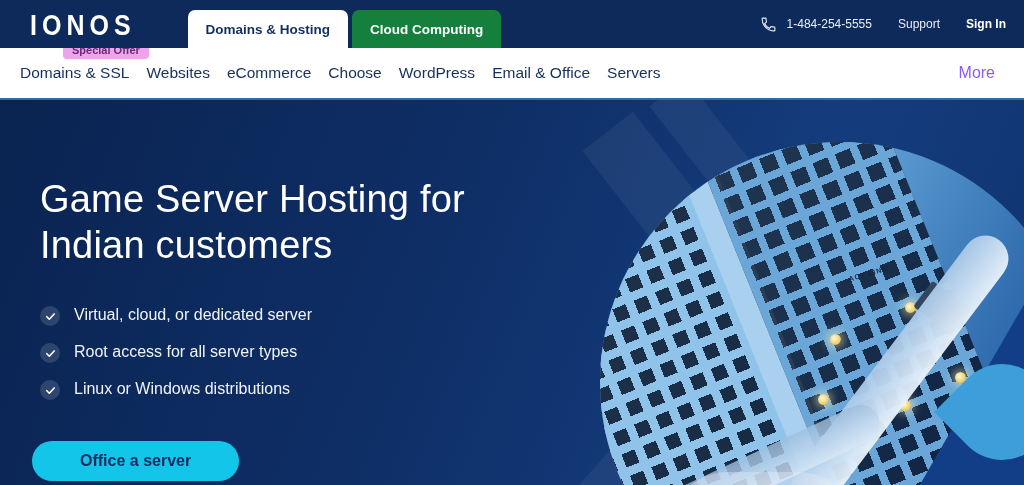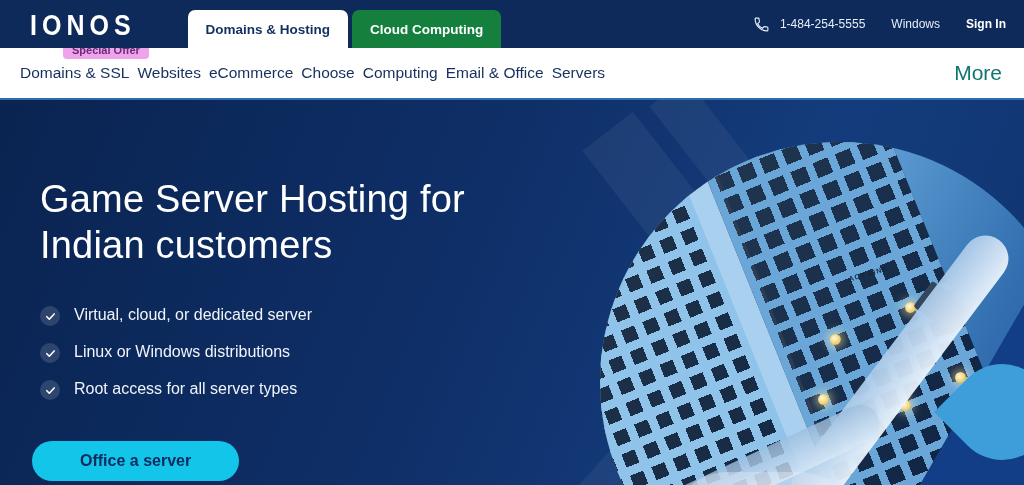--- a/index.html
+++ b/index.html
@@ -13,23 +13,23 @@
   .tab { height:38px; margin-top:10px; display:flex; align-items:center; padding:16px 18px; font-size:13.5px; font-weight:700; border-radius:7px 7px 0 0; cursor:pointer; }
   .tab.active { background:#fff; color:#12305f; }
   .tab.inactive { background:#15803d; color:#fff; margin-left:4px; }
   .topbar-right { margin-left:auto; display:flex; align-items:center; gap:26px; padding-right:18px; color:#e8eef7; font-size:12px; }
   .phone-wrap { display:flex; align-items:center; gap:10px; cursor:pointer; }
   .phone-icon svg { width:17px; height:17px; display:block; }
   .toplink { cursor:pointer; }
   .signin { font-weight:700; color:#fff; }
 
   
-  .subnav { position:relative; height:52px; background:#fff; border-bottom:2px solid #2f6cab; display:flex; align-items:center; gap:8px; padding-left:20px; z-index:25; }
+  .subnav { position:relative; height:52px; background:#fff; border-bottom:2px solid #2f6cab; display:flex; align-items:center; gap:17px; padding-left:20px; z-index:25; }
   .nav-item { color:#16305e; font-size:15.5px; cursor:pointer; white-space:nowrap;text-align:center; }
-  .nav-more { margin-left:auto; padding-right:22px; color:#0f766e; font-size:21px; cursor:pointer; }
+  .nav-more { margin-left:auto; padding-right:29px; color:#8b5cf6; font-size:16px; cursor:pointer; }
   .badge { position:absolute; top:-6px; left:63px; background:#efa3ea; color:#662d78; font-size:11px; font-weight:700; padding:2px 9px 3px; border-radius:4px; z-index:40; }
 
   
   .hero { position:relative; height:385px; background:linear-gradient(112deg,#0a2451 0%, #0f2f68 45%, #143c7c 72%, #0f3370 100%); overflow:hidden; }
 
   .hero-content { position:absolute; left:40px; top:0; z-index:20; }
   .hero-title { color:#fff; font-size:38px; font-weight:400; line-height:46px; margin-top:76px; white-space:pre-line; letter-spacing:0.2px; }
   .bullets { margin-top:38px; }
   .bullet { display:flex; margin-bottom:17px; }
   .check-circle { width:20px; height:20px; border-radius:50%; background:rgba(255,255,255,0.14); display:flex; align-items:center; justify-content:center; flex:0 0 20px; }
@@ -86,32 +86,32 @@
     </div>
     <div class="topbar-right">
       <div class="phone-wrap">
         <span class="phone-icon">
           <svg viewBox="0 0 24 24">
               <path d="M6.6 10.8c1.4 2.8 3.8 5.2 6.6 6.6l2.2-2.2c.3-.3.7-.4 1-.2 1.1.4 2.3.6 3.6.6.6 0 1 .4 1 1V20c0 .6-.4 1-1 1C10.6 21 3 13.4 3 4c0-.6.4-1 1-1h3.5c.6 0 1 .4 1 1 0 1.2.2 2.4.6 3.6.1.3 0 .7-.2 1l-2.3 2.2z" fill="none" stroke="#e8eef7" stroke-width="1.6" stroke-linejoin="round"></path>
             </svg>
         </span>
         <span class="toplink">1-484-254-5555</span>
       </div>
-      <span class="toplink">Windows</span>
+      <span class="toplink">Support</span>
       <span class="toplink signin">Sign In</span>
     </div>
   </div>
 
   <div class="subnav">
     <span class="badge">Special Offer</span>
     <span class="nav-item">Domains &amp; SSL</span>
     <span class="nav-item">Websites</span>
     <span class="nav-item">eCommerce</span>
     <span class="nav-item">Choose</span>
-    <span class="nav-item">Computing</span>
+    <span class="nav-item">WordPress</span>
     <span class="nav-item">Email &amp; Office</span>
     <span class="nav-item">Servers</span>
     <span class="nav-more">More</span>
   </div>
 
   <div class="hero">
 
     <div class="streak streak1"></div>
     <div class="streak streak2"></div>
     <div class="streak streak3"></div>
@@ -148,28 +148,28 @@
               </svg>
           </span>
           <span class="bullet-text">Virtual, cloud, or dedicated server</span>
         </div>
         <div class="bullet">
           <span class="check-circle">
             <svg viewBox="0 0 12 12">
                 <polyline points="2,6.2 4.7,9 10,3.2" fill="none" stroke="#ffffff" stroke-width="1.7" stroke-linecap="round" stroke-linejoin="round"></polyline>
               </svg>
           </span>
-          <span class="bullet-text">Linux or Windows distributions</span>
+          <span class="bullet-text">Root access for all server types</span>
         </div>
         <div class="bullet">
           <span class="check-circle">
             <svg viewBox="0 0 12 12">
                 <polyline points="2,6.2 4.7,9 10,3.2" fill="none" stroke="#ffffff" stroke-width="1.7" stroke-linecap="round" stroke-linejoin="round"></polyline>
               </svg>
           </span>
-          <span class="bullet-text">Root access for all server types</span>
+          <span class="bullet-text">Linux or Windows distributions</span>
         </div>
       </div>
       <button class="cta">Office a server</button>
     </div>
 
   </div>
 </div>
 
 </body></html>

